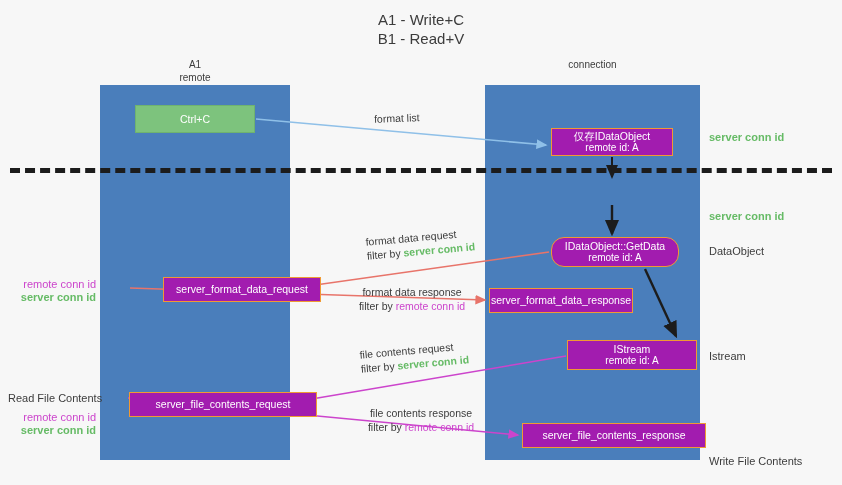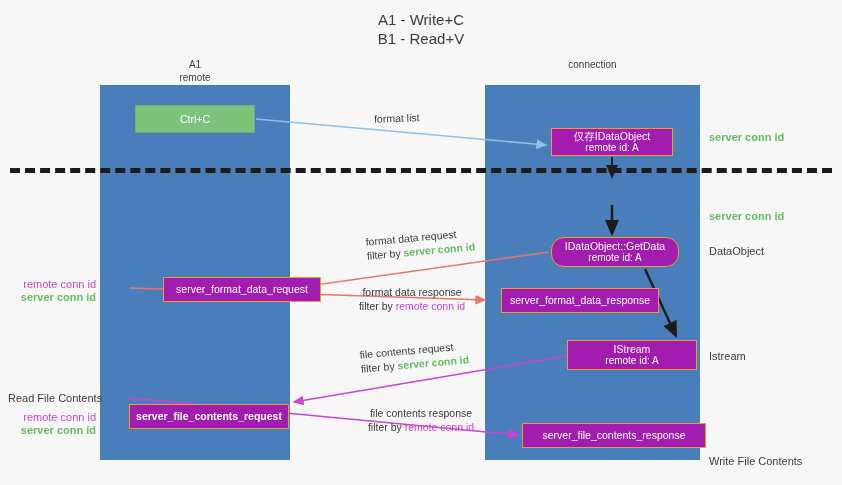--- a/index.html
+++ b/index.html
@@ -67,23 +67,23 @@
   .box.green { background: #7dc37d; border-color: #6fb36f; }
   .box.orange { background: #a21caf; border-color: #f09a33; }
   .box .l2 { font-size: 10px; }
 
   
   #box-ctrlc            { left: 135px; top: 105px; width: 120px; height: 28px; align-items: center; }
   #box-idataobject      { left: 551px; top: 128px; width: 122px; height: 28px; }
   #box-ctrlv            { left: 554px; top: 180px; width: 118px; height: 24px; }
   #box-getdata          { left: 551px; top: 237px; width: 128px; height: 30px; border-radius: 13px; }
   #box-fmt-req          { left: 131px; top: 277px; width: 158px; height: 25px; margin-left: 32px; }
-  #box-fmt-resp         { left: 489px; top: 288px; width: 158px; height: 25px; margin-left: 12px; }
+  #box-fmt-resp         { left: 489px; top: 288px; width: 144px; height: 25px; }
   #box-istream          { left: 567px; top: 340px; width: 130px; height: 30px; }
-  #box-file-req         { left: 129px; top: 404px; width: 160px; height: 25px; font-weight: bold; }
+  #box-file-req         { left: 129px; top: 392px; width: 188px; height: 25px; }
   #box-file-resp        { left: 522px; top: 423px; width: 184px; height: 25px; }
 
   
   #divider {
     left: 10px; top: 168px;
     width: 822px; height: 0;
     border-top: 5px dashed #1c1c1c;
   }
 
   

